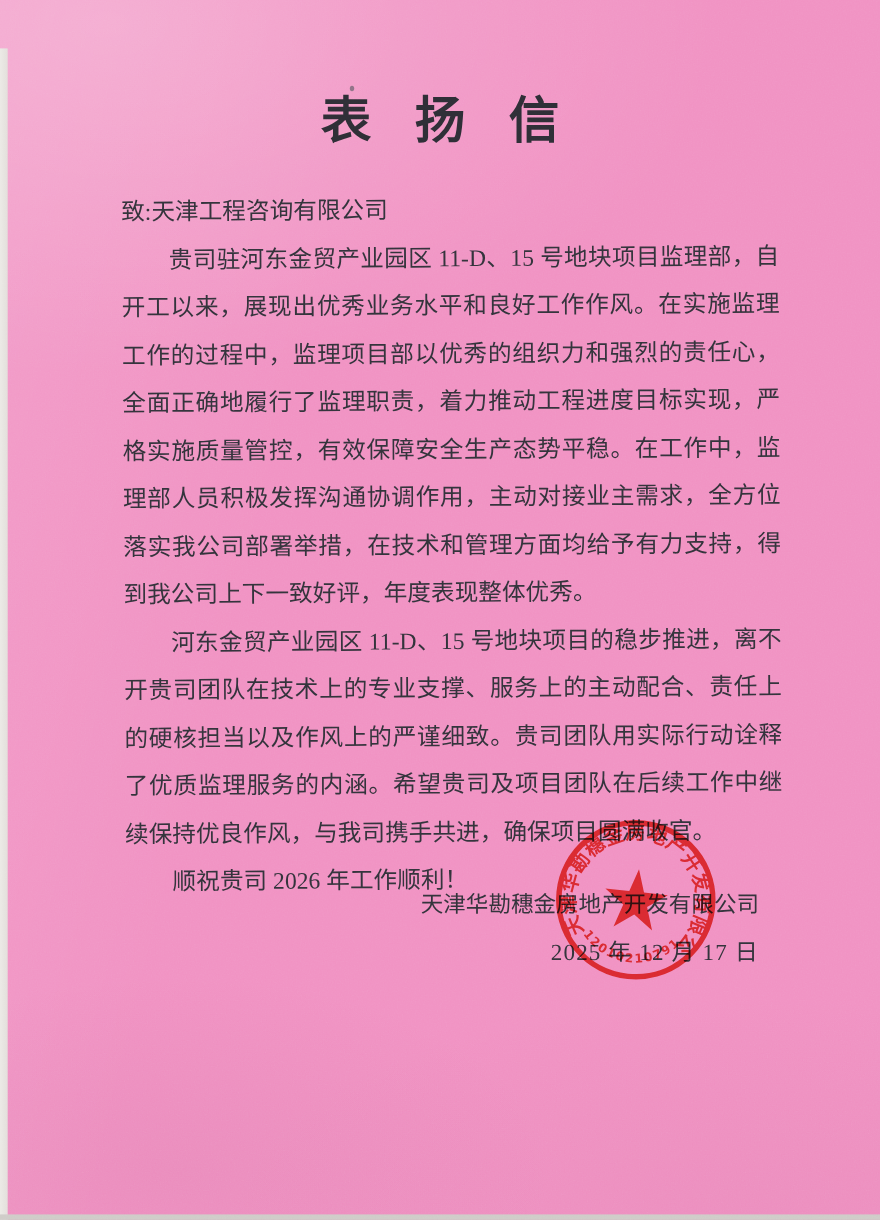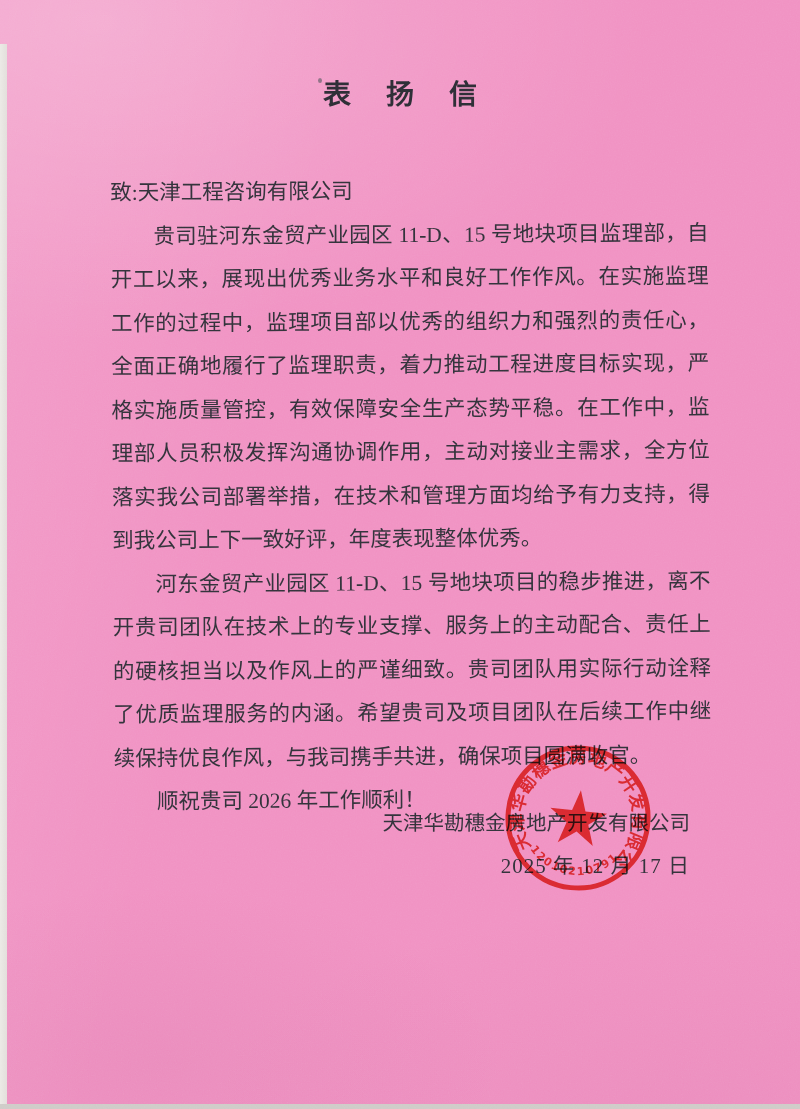--- a/index.html
+++ b/index.html
@@ -21,21 +21,21 @@
     position:absolute;left:0;top:44px;bottom:0;width:7px;
     background:linear-gradient(to right,#eceae6,#e3dfdb);
   }
   .scan-strip-bottom{
     position:absolute;left:0;bottom:0;height:5px;right:0;
     background:#cfccc8;
   }
   .title{
     position:absolute;top:72px;left:0;width:100%;
     margin:0;text-align:center;
-    font-size:28px;font-weight:bold;
+    font-size:46px;font-weight:bold;
     letter-spacing:14px;text-indent:14px;
     color:#2e2e36;
   }
   .ink-speck{
     position:absolute;left:318px;top:78px;width:4px;height:5px;
     border-radius:50%;background:#5a5a62;opacity:.65;
   }
   .body-text{
     position:absolute;left:112px;top:170px;width:598px;
     font-size:21.5px;line-height:43.5px;

